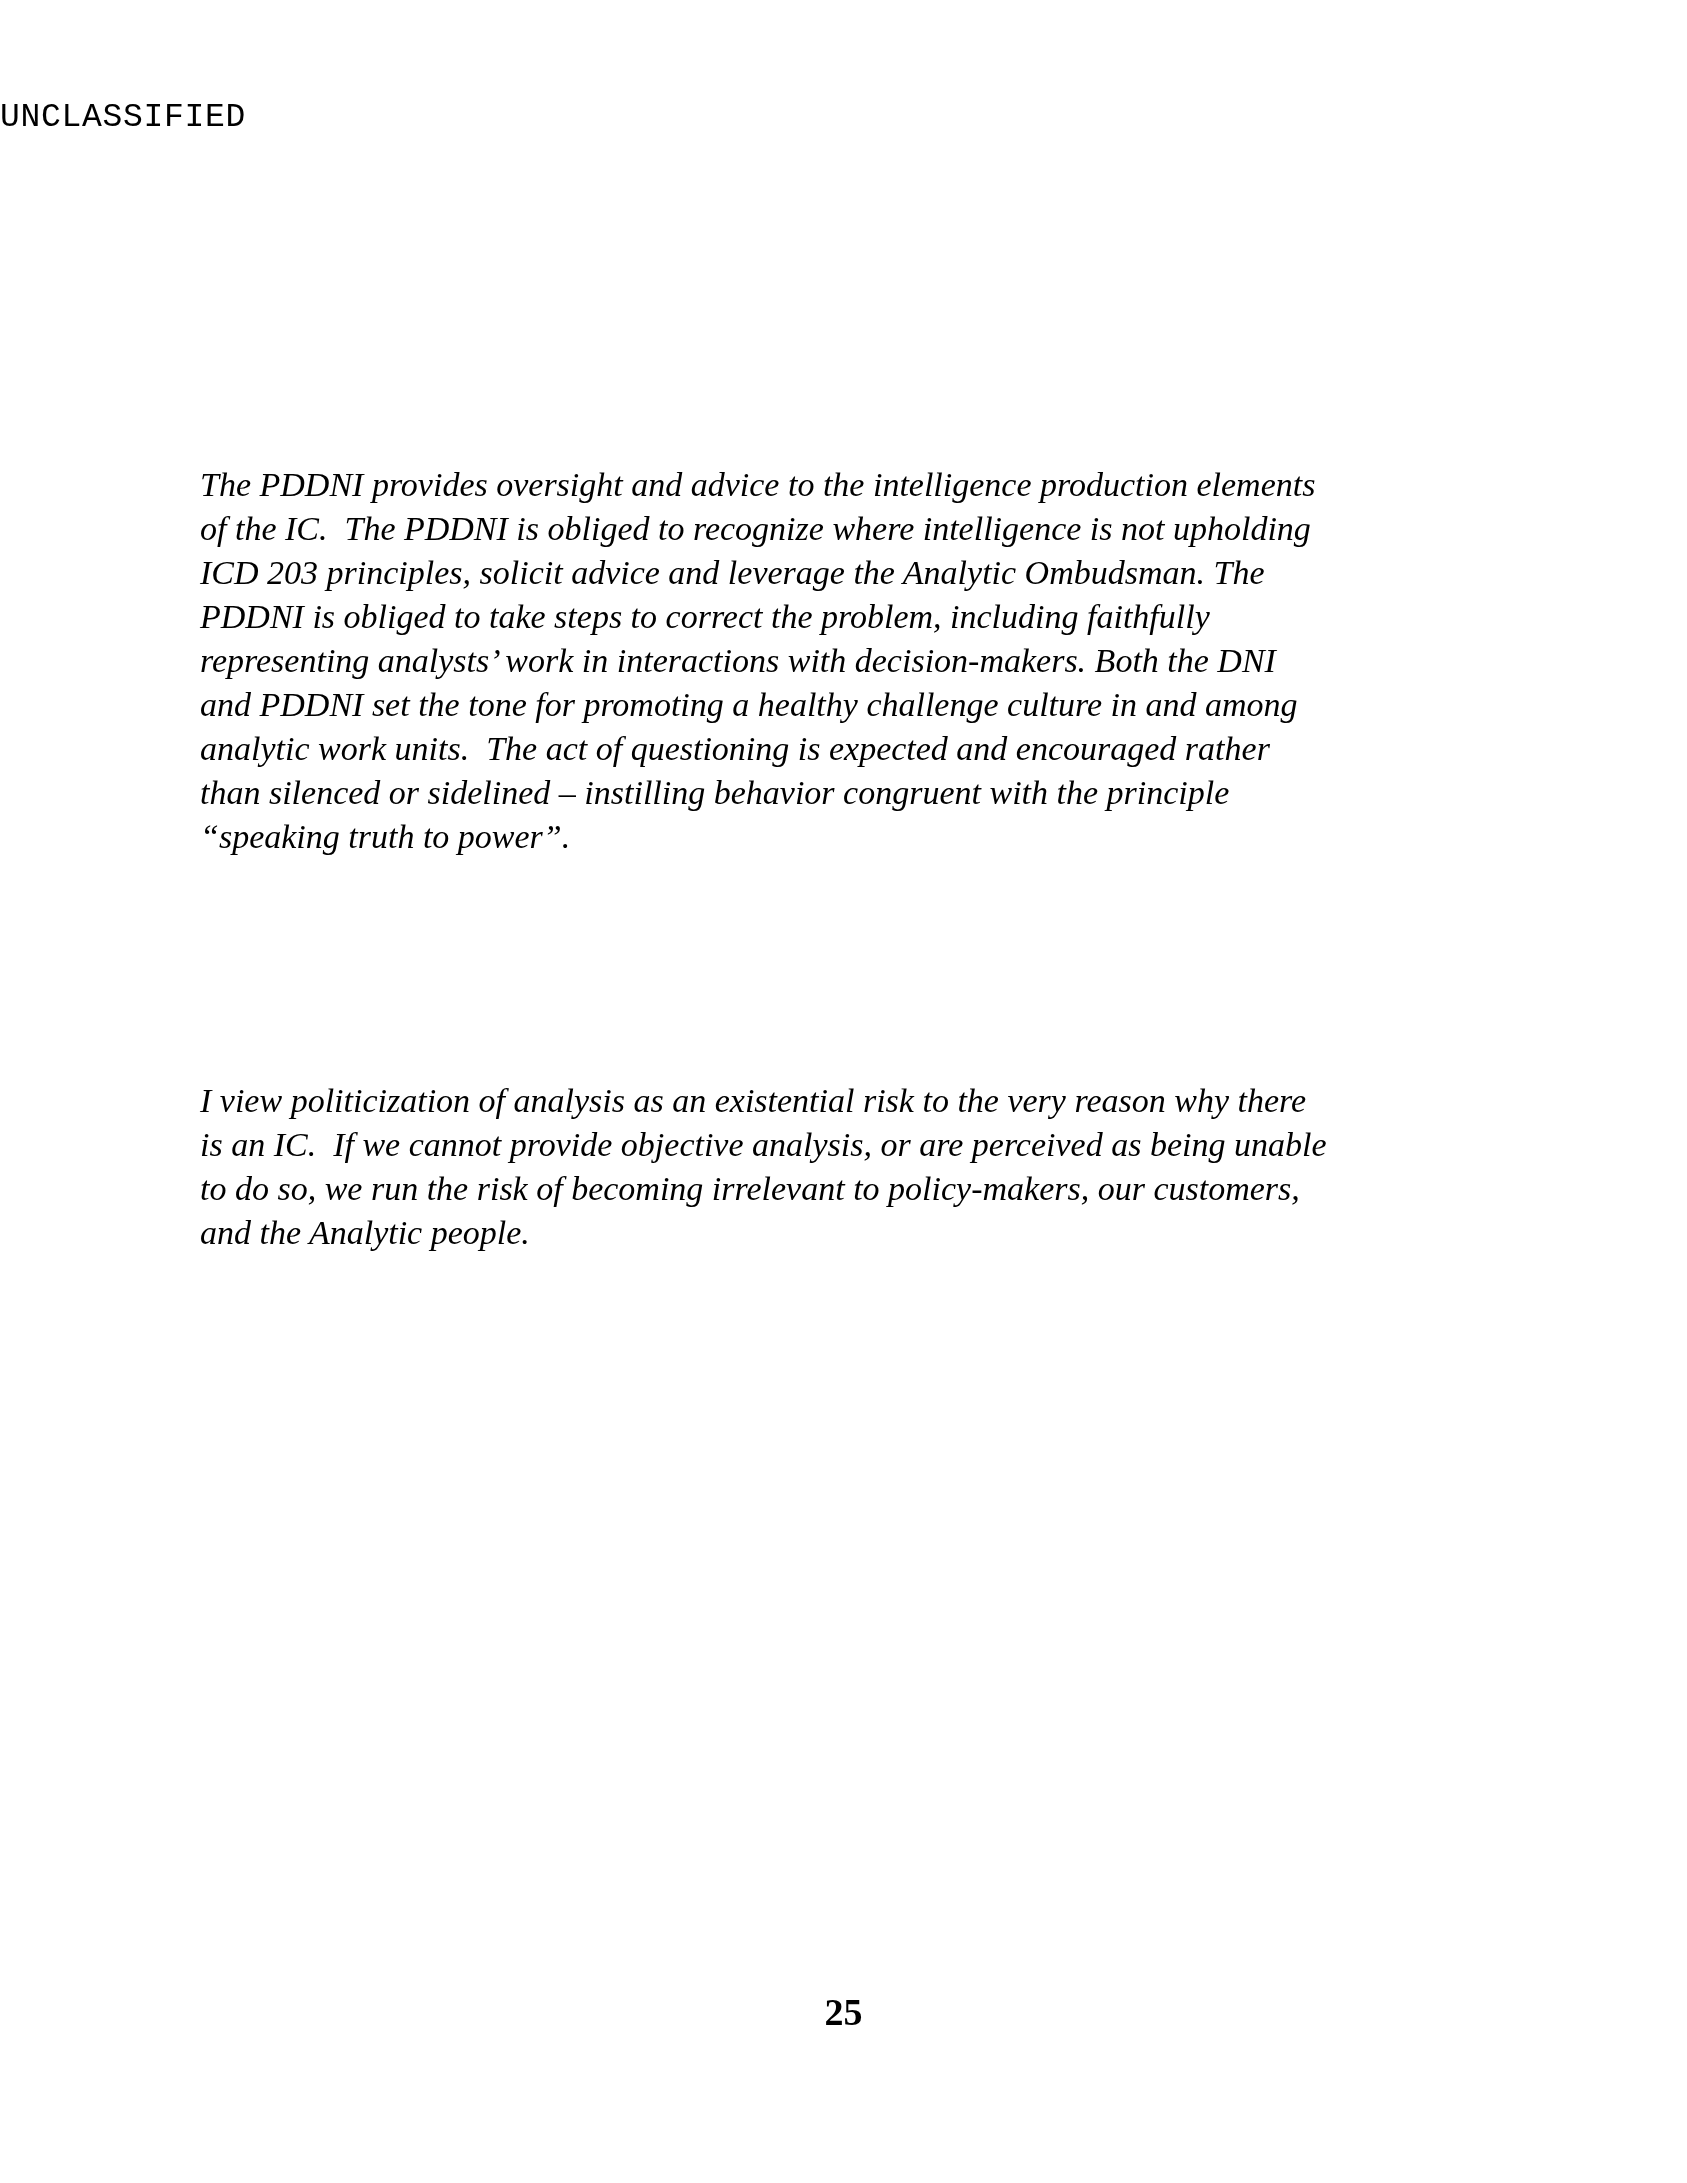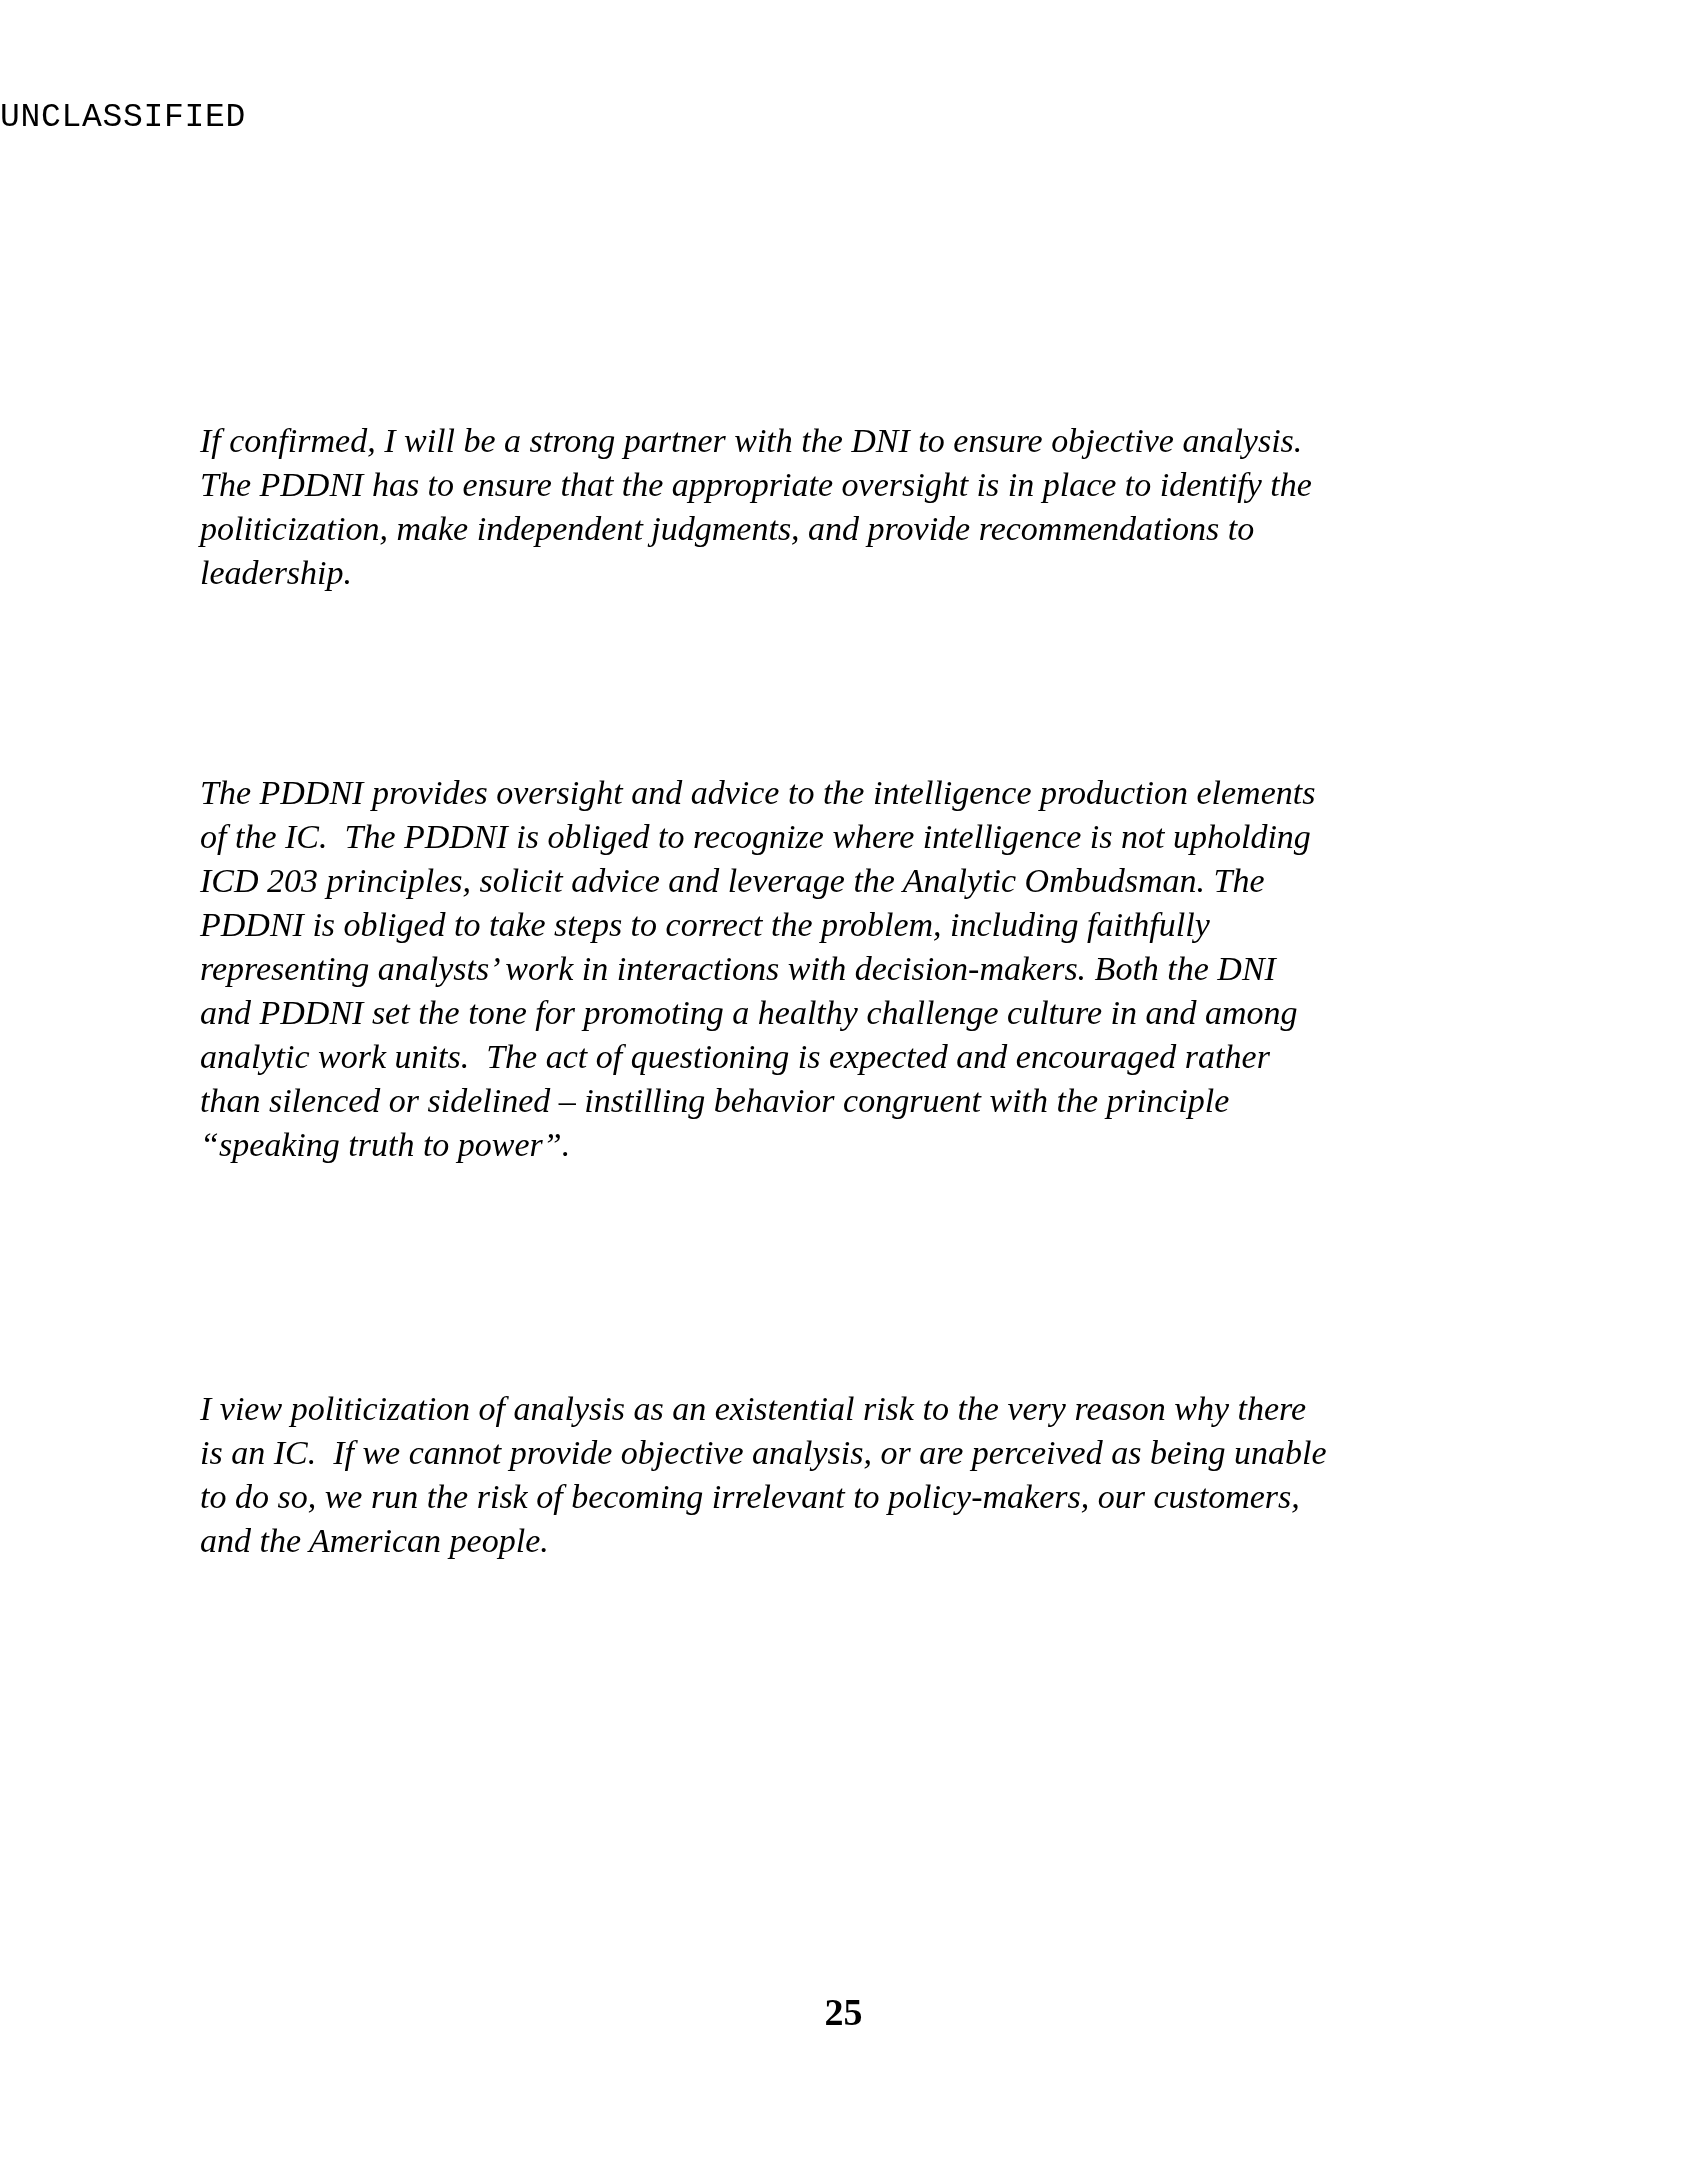--- a/index.html
+++ b/index.html
@@ -58,39 +58,35 @@
   }
 </style>
 </head>
 <body>
 
 <div class="classification-banner">UNCLASSIFIED</div>
 
 <div class="doc-content">
 
 
-  <p class="answer">If confirmed, I will be a strong partner with the DNI to ensure objective analysis.
-The PDDNI has to ensure that the appropriate oversight is in place to identify the
-politicization, make independent judgments, and provide recommendations to
-leadership.</p>
 
   <p class="answer">The PDDNI provides oversight and advice to the intelligence production elements
 of the IC.  The PDDNI is obliged to recognize where intelligence is not upholding
 ICD 203 principles, solicit advice and leverage the Analytic Ombudsman. The
 PDDNI is obliged to take steps to correct the problem, including faithfully
 representing analysts’ work in interactions with decision-makers. Both the DNI
 and PDDNI set the tone for promoting a healthy challenge culture in and among
 analytic work units.  The act of questioning is expected and encouraged rather
 than silenced or sidelined – instilling behavior congruent with the principle
 “speaking truth to power”.</p>
 
 
   <p class="answer">I view politicization of analysis as an existential risk to the very reason why there
 is an IC.  If we cannot provide objective analysis, or are perceived as being unable
 to do so, we run the risk of becoming irrelevant to policy-makers, our customers,
-and the American people.</p>
+and the Analytic people.</p>
 
   
 
 </div>
 
 <div class="page-number">25</div>
 
 
 </body></html>

